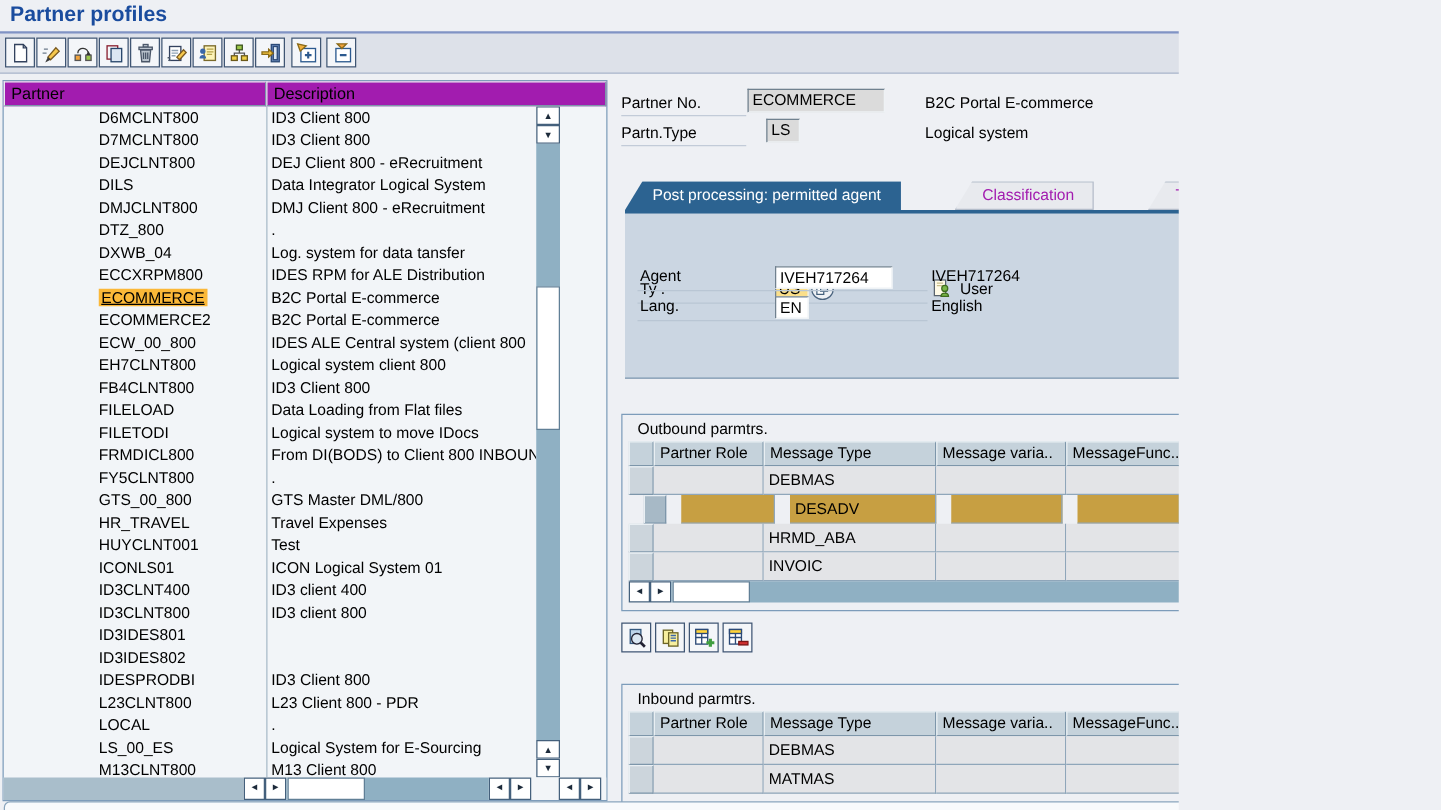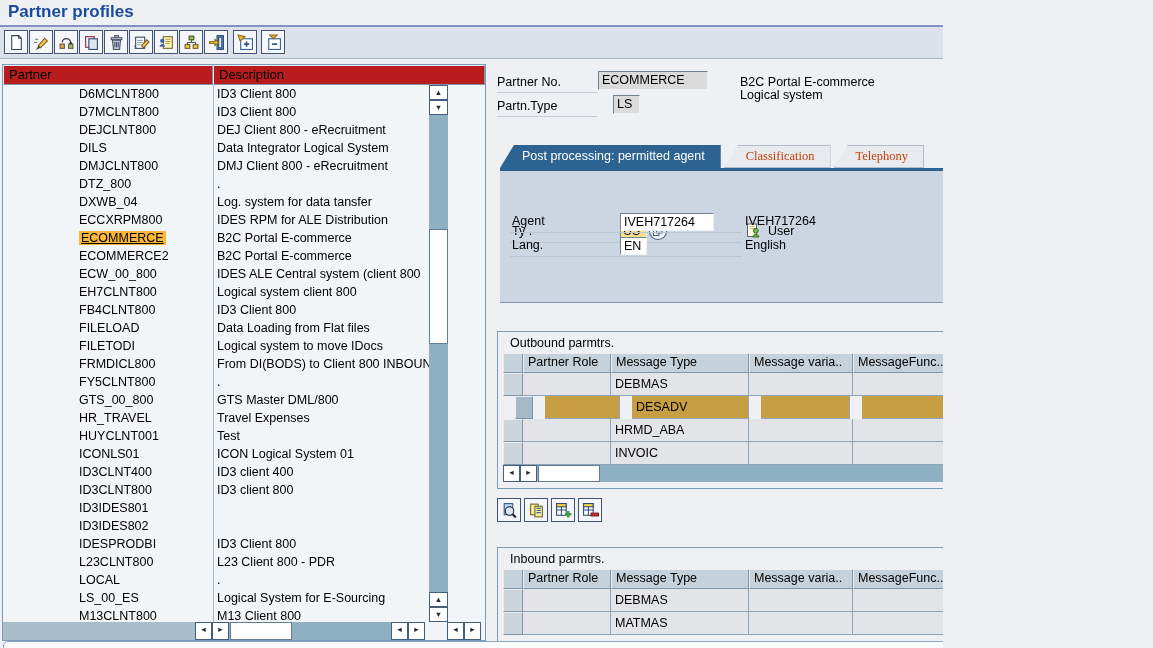--- a/index.html
+++ b/index.html
@@ -10,21 +10,21 @@
   .title{position:absolute;left:8px;top:2px;font-size:17px;font-weight:bold;color:#1a4c9e;}
   .title-rule{position:absolute;left:0;top:25px;width:1153px;height:2px;background:#8093c4;}
   .toolbar{position:absolute;left:0;top:27px;width:1153px;height:31px;background:#dde1e9;border-bottom:1px solid #aab6cc;}
   .tbtn{position:absolute;top:3px;width:24px;height:24px;background:#f4f6f9;border:1px solid #3f5573;
         display:flex;align-items:center;justify-content:center;padding:0;box-sizing:border-box;}
   .tbtn svg{display:block;}
 
   
   .lpanel{position:absolute;left:2px;top:64px;width:484px;height:577px;border:1px solid #7d9cba;background:#f2f5f8;box-sizing:border-box;}
   .lhead{display:flex;height:20px;}
-  .lhead > div{background:#b91c1c;border:1px solid;border-color:#e6edf2 #7d96aa #7d96aa #e6edf2;box-sizing:border-box;
+  .lhead > div{background:#a21caf;border:1px solid;border-color:#e6edf2 #7d96aa #7d96aa #e6edf2;box-sizing:border-box;
                font-size:13px;color:#000;padding:1px 0 14px 5px;overflow:hidden;}
   .lhead-c1{width:210px;}
   .lhead-c2{flex:1;}
   .lbody{position:absolute;left:0;top:20px;right:0;bottom:18px;overflow:hidden;}
   .colsep{position:absolute;left:210px;top:0;bottom:0;width:1px;background:#a8bac8;}
   .lrows{position:absolute;left:0;top:0;right:56px;bottom:0;overflow:hidden;}
   .plist-row{display:flex;height:18px;line-height:18px;font-size:12.5px;color:#000;white-space:nowrap;}
   .pcol{width:210px;padding-left:76px;box-sizing:border-box;overflow:hidden;}
   .dcol{flex:1;padding-left:4px;overflow:hidden;}
   .sel{background:#fbb838;text-decoration:underline;padding:0 2px;}
@@ -45,25 +45,25 @@
   .lhsb-gap{width:22px;}
 
   
   .flabel{position:absolute;font-size:12.5px;color:#000;}
   .ffield{position:absolute;background:#dbdbdb;border:1px solid;border-color:#70818f #eef2f5 #eef2f5 #70818f;
           box-sizing:border-box;font-size:12.5px;padding:1px 3px 0 3px;color:#000;overflow:hidden;white-space:nowrap;}
   .ftext{position:absolute;font-size:12.5px;color:#000;white-space:nowrap;}
   .fline{position:absolute;height:1px;background:#c2cbd8;}
 
   
-  .tabs{position:absolute;left:500px;top:145px;height:23px;display:flex;}
+  .tabs{position:absolute;left:500px;top:145px;height:23px;display:flex;gap:40px;}
   .tab{height:23px;box-sizing:border-box;font-size:12.5px;padding:4px 16px 0 22px;white-space:nowrap;
        clip-path:polygon(14px 0,100% 0,100% 100%,0 100%);margin-right:3px;}
   .tab.active{background:#2c6391;color:#fff;}
-  .tab.inactive{background:#e8eaee;color:#c2410c;box-shadow:inset 0 0 0 1px #b4bdca;font-family:Liberation Serif, serif;}
+  .tab.inactive{background:#e8eaee;color:#a21caf;box-shadow:inset 0 0 0 1px #b4bdca;}
   .tabbar{position:absolute;left:500px;top:168px;width:651px;height:3px;background:#2c6391;}
   .tabpanel{position:absolute;left:500px;top:171px;width:525px;height:132px;background:#cbd6e2;
             border-right:1px solid #7d97b0;border-bottom:1px solid #7d97b0;box-sizing:border-box;}
   .frow{position:absolute;left:0;width:100%;height:24px;}
   .frow .ul{position:absolute;left:10px;width:232px;bottom:1px;height:1px;background:#b9c6d4;}
   .frow .lab{position:absolute;left:12px;top:4px;font-size:12.5px;}
   .yfield{position:absolute;left:120px;top:3px;width:27px;height:17px;background:#fbdf8a;border:1px solid;
           border-color:#70818f #eef2f5 #eef2f5 #70818f;box-sizing:border-box;font-size:12.5px;padding:0 2px;}
   .wfield{position:absolute;left:120px;top:3px;height:18px;background:#fff;border:1px solid;
           border-color:#70818f #eef2f5 #eef2f5 #70818f;box-sizing:border-box;font-size:12.5px;padding:1px 3px 0 3px;}
@@ -350,21 +350,21 @@
       <div class="sb-btn">►</div>
     </div>
   </div>
 
   <div class="flabel" style="left:497px;top:75px;">Partner No.</div>
   <div class="ffield" style="left:598px;top:71px;width:110px;height:19px;">ECOMMERCE</div>
   <div class="ftext" style="left:740px;top:75px;">B2C Portal E-commerce</div>
   <div class="fline" style="left:497px;top:92px;width:100px;"></div>
   <div class="flabel" style="left:497px;top:99px;">Partn.Type</div>
   <div class="ffield" style="left:598px;top:95px;width:27px;height:19px;margin-left:15px;">LS</div>
-  <div class="ftext" style="left:740px;top:88px;">Logical system</div>
+  <div class="ftext" style="left:740px;top:99px;">Logical system</div>
   <div class="fline" style="left:497px;top:116px;width:100px;"></div>
 
   <div class="tabs">
     <div class="tab active">Post processing: permitted agent</div>
     <div class="tab inactive">Classification</div>
     <div class="tab inactive">Telephony</div>
   </div>
   <div class="tabbar"></div>
 
   <div class="tabpanel">

